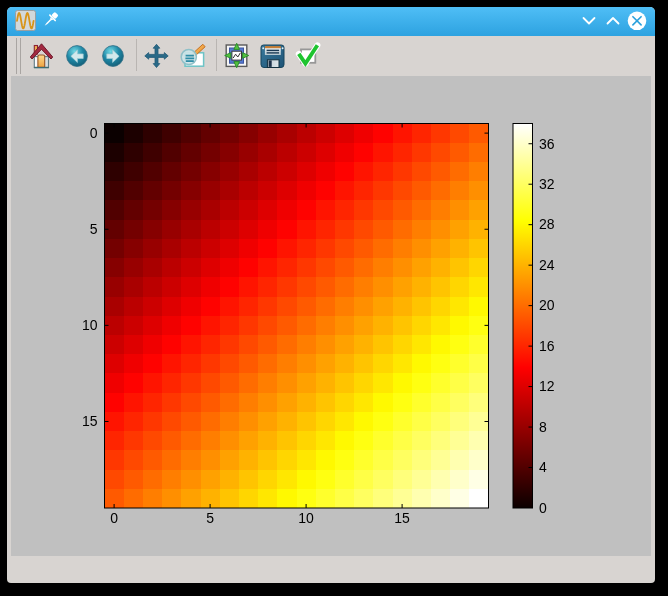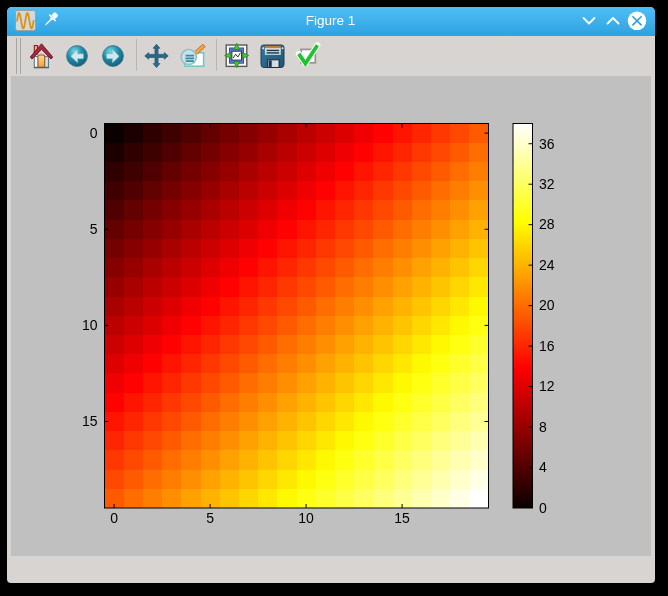--- a/index.html
+++ b/index.html
@@ -3,21 +3,20 @@
 * { margin:0; padding:0; box-sizing:border-box; }
 html,body { width:668px; height:596px; background:#000; overflow:hidden; font-family:"Liberation Sans",sans-serif; }
 #win { position:absolute; left:7px; top:7px; width:647.5px; height:575.5px; background:#d8d4d1; border-radius:5px 5px 4px 4px; }
 #titlebar { position:absolute; left:0; top:0; width:100%; height:28.5px; background:linear-gradient(#4fbef6,#2da2e0); border-radius:5px 5px 0 0; }
 #title { position:absolute; left:0; top:0; width:647px; text-align:center; line-height:28px; color:#ffffff; font-size:13.5px; transform:translateZ(0); }
 .sep { position:absolute; top:32px; width:1px; height:32px; background:#b9b5b2; }
 </style></head>
 <body>
 <div id="win">
 <div id="titlebar"></div>
-<div id="title">Figure 1</div>
 </div>
 <div style="position:absolute;left:16px;top:38px;height:36px;width:1px;background:#a9a5a2;"></div>
 <div style="position:absolute;left:19.5px;top:38px;height:36px;width:1px;background:#a9a5a2;"></div>
 <div class="sep" style="left:135.5px;top:39px;position:absolute;"></div>
 <div class="sep" style="left:215.5px;top:39px;position:absolute;"></div>
 <svg width="21" height="21" viewBox="0 0 21 21" style="position:absolute;left:15px;top:10px;">
 <rect x="0.5" y="0.5" width="20" height="20" rx="2" fill="#d3d8da" stroke="#9aa0a2" stroke-width="1"></rect>
 <polyline points="2.00,10.80 2.42,8.39 2.83,6.22 3.25,4.49 3.66,3.38 4.08,3.00 4.49,3.38 4.91,4.49 5.32,6.22 5.74,8.39 6.15,10.80 6.57,13.21 6.98,15.38 7.40,17.11 7.81,18.22 8.23,18.40 8.64,18.22 9.05,17.11 9.47,15.38 9.89,13.21 10.30,10.80 10.71,8.39 11.13,6.22 11.55,4.49 11.96,3.38 12.38,3.00 12.79,3.38 13.21,4.49 13.62,6.22 14.04,8.39 14.45,10.80 14.87,13.21 15.28,15.38 15.70,17.11 16.11,18.22 16.53,18.40 16.94,18.22 17.36,17.11 17.77,15.38 18.19,13.21 18.60,10.80" fill="none" stroke="#d99417" stroke-width="1.8" stroke-linejoin="round" stroke-linecap="round"></polyline>
 </svg>
 <svg width="28" height="28" viewBox="0 0 28 28" style="position:absolute;left:37px;top:7px;">

